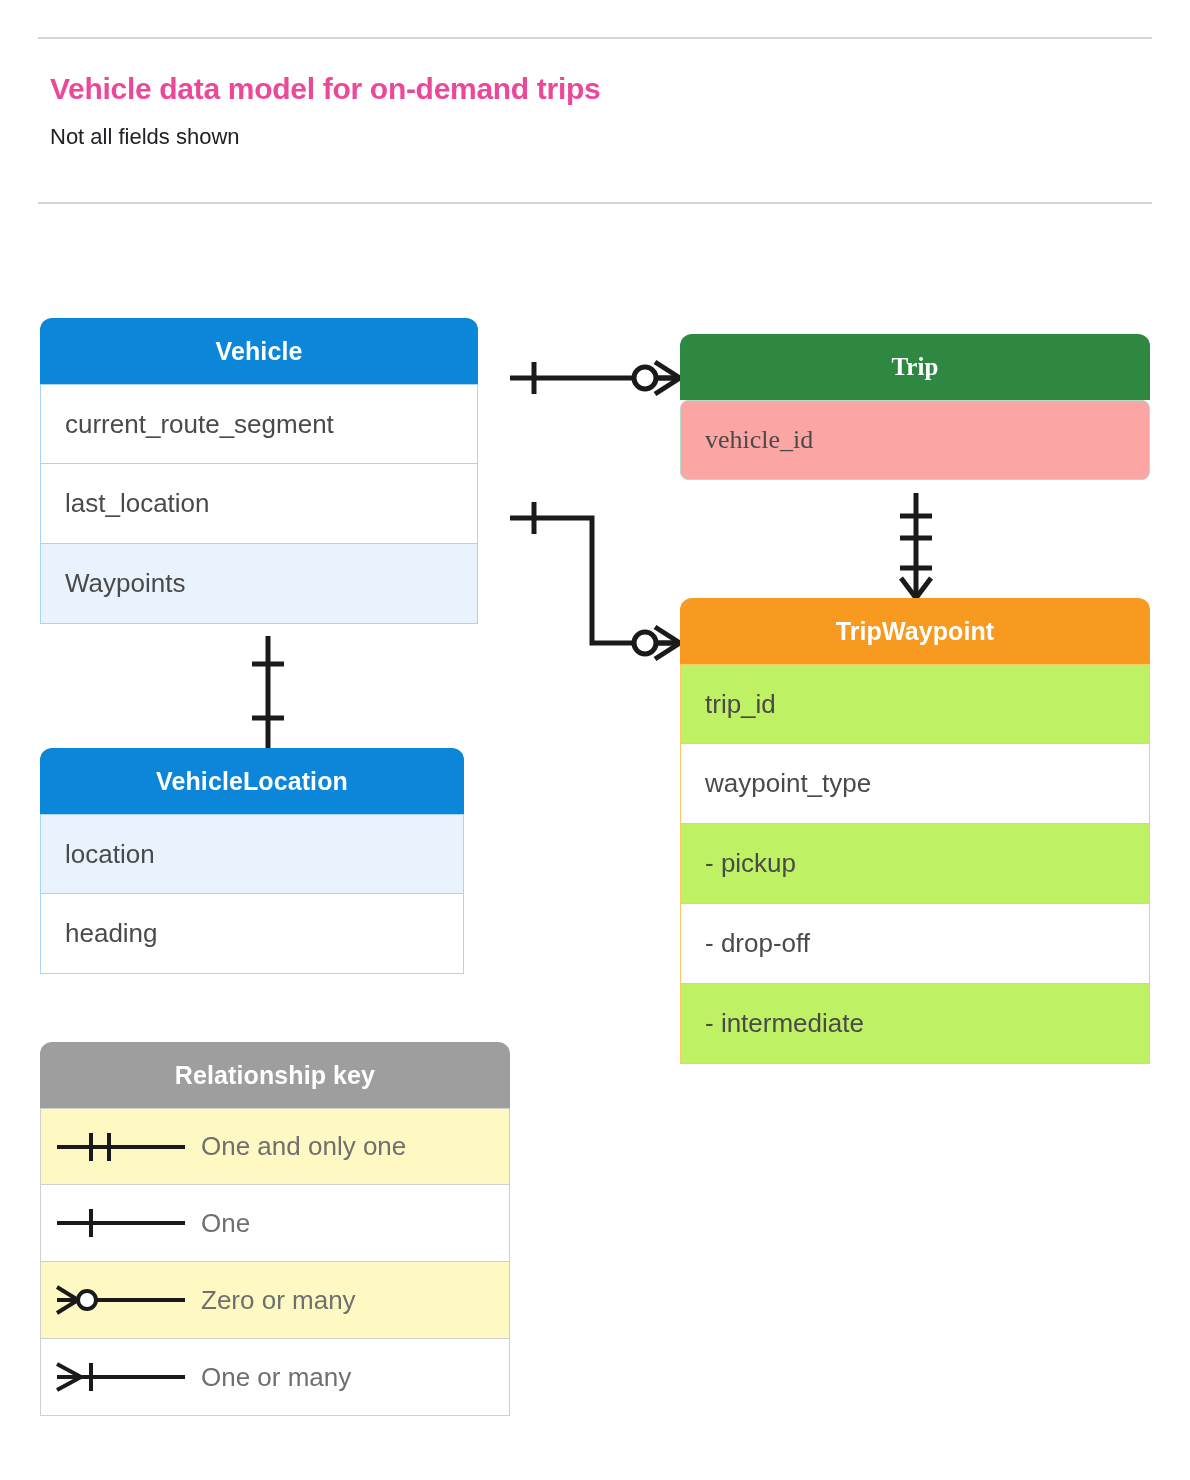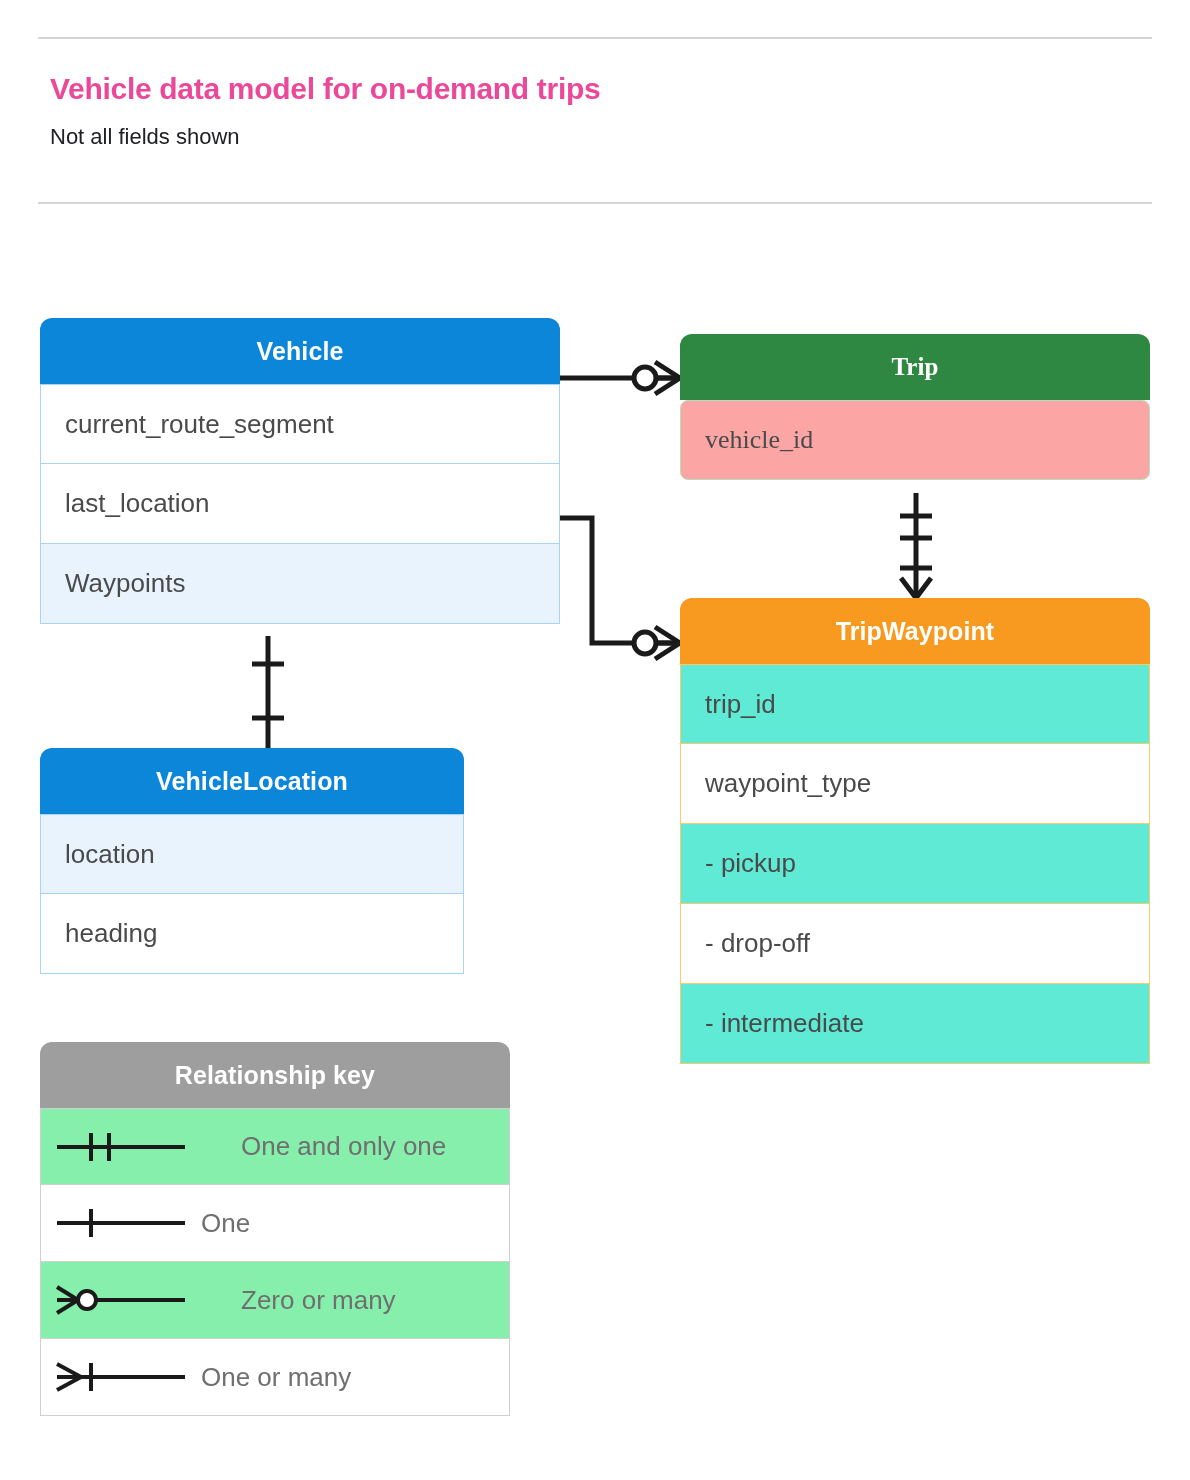--- a/index.html
+++ b/index.html
@@ -82,44 +82,44 @@
   .blue .entity-row.alt { background: #e8f3fd; }
 
   
   .green .entity-header { background: #2e8842; }
   .green .entity-row { border-color: #b6ddc0; background: #ffffff; }
   .green .entity-row.alt { background: #fca5a5; border-radius: 8px; }
 
   
   .orange .entity-header { background: #f79a1f; }
   .orange .entity-row { border-color: #fbc969; background: #ffffff; }
-  .orange .entity-row.alt { background: #5eead4; text-align: right; }
+  .orange .entity-row.alt { background: #bef264; text-align: right; }
 
   
   .gray .entity-header { background: #9e9e9e; }
 
   
-  #entity-vehicle          { left: 40px;  top: 318px; width: 520px; text-align: right; }
+  #entity-vehicle          { left: 40px;  top: 318px; width: 438px; text-align: right; }
   #entity-trip             { left: 680px; top: 334px; width: 470px; font-family: Liberation Serif, serif; }
   #entity-tripwaypoint     { left: 680px; top: 598px; width: 470px; }
   #entity-vehiclelocation  { left: 40px;  top: 748px; width: 424px; }
   #legend                  { left: 40px;  top: 1042px; width: 470px; }
 
   
   .legend-row {
     box-sizing: border-box;
     height: 77px;
     display: flex;
     align-items: center;
     border-style: solid;
     border-width: 0 1px 1px 1px;
     border-color: #cfcfcf;
   }
   .legend-row.first { border-top-width: 1px; }
-  .legend-row.alt { background: #86efac; gap: 40px; }
+  .legend-row.alt { background: #fef9c3; }
   .legend-symbol {
     width: 160px;
     flex: 0 0 160px;
     display: flex;
     align-items: center;
     justify-content: center;
   }
   .legend-label {
     font-size: 26px;
     color: #6f6f6f;

